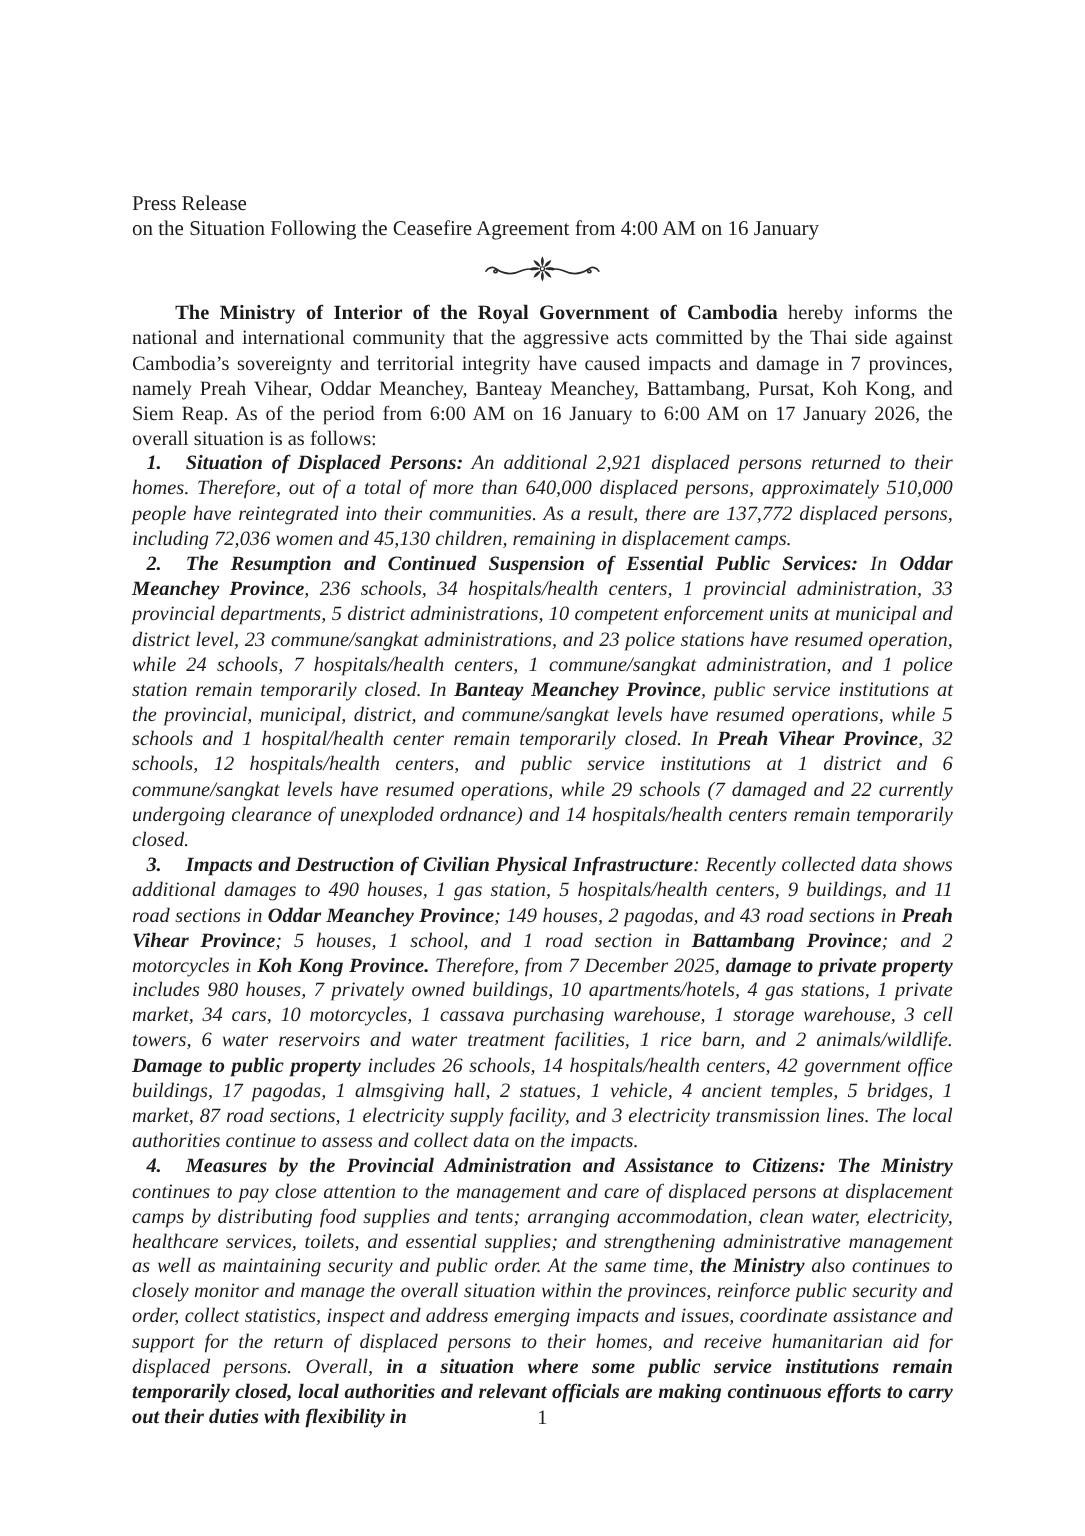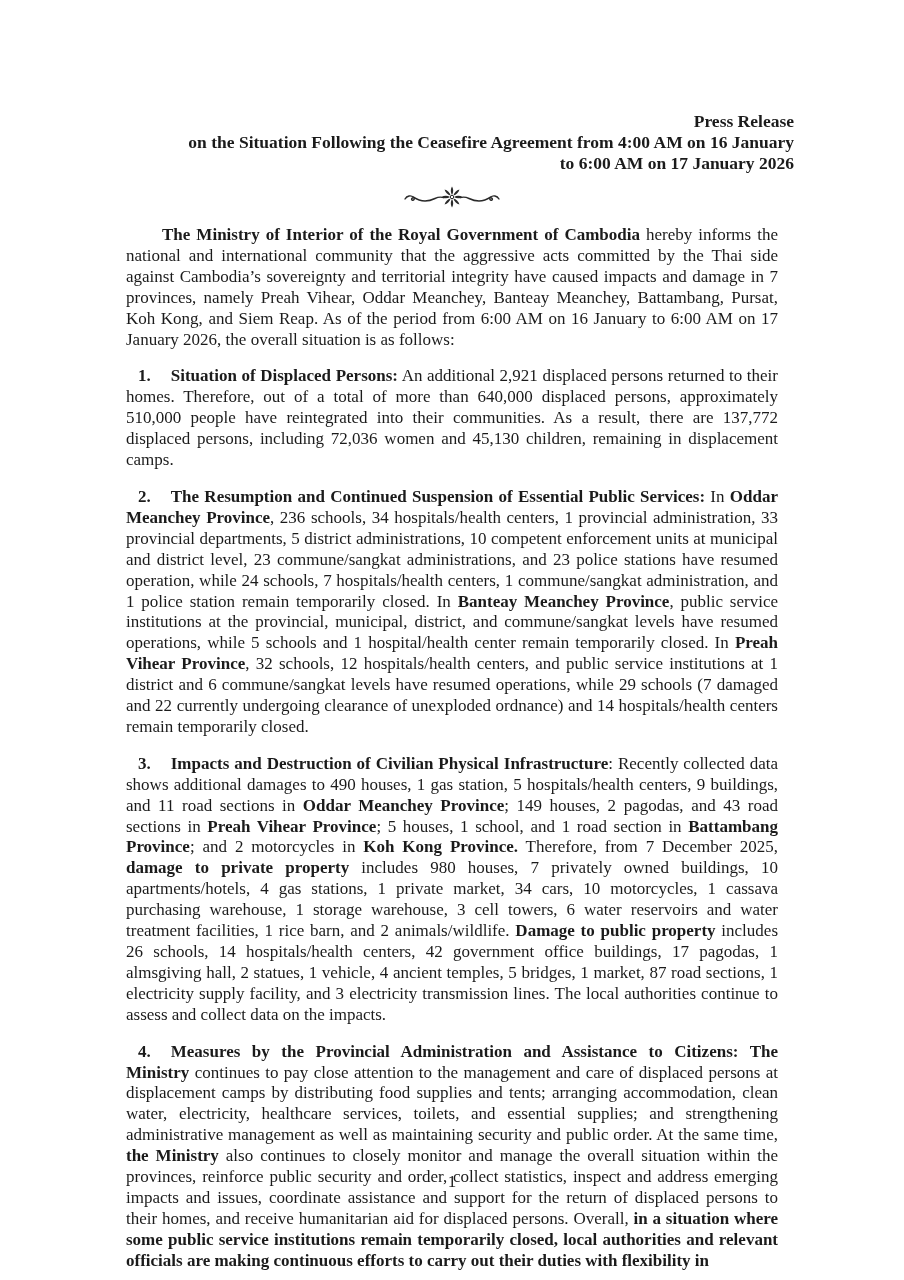--- a/index.html
+++ b/index.html
@@ -12,58 +12,58 @@
     color: #1b1b1b;
     overflow: hidden;
   }
   .content {
     position: absolute;
     left: 110px;
     top: 111px;
     width: 684px;
   }
   .title {
-    text-align: right;
-    font-weight: bold;
+    text-align: left;
+    font-weight: normal;
     font-size: 17.5px;
     line-height: 21px;
+    margin-top: 48px;
   }
   .ornament {
     text-align: center;
     margin: 11px 0 15px 0;
     line-height: 0;
   }
   .body-text {
     font-size: 17px;
     line-height: 20.9px;
     text-align: justify;
   }
-  .body-text p.para { margin: 16px; }
+  .body-text p.para { margin: 0; }
   .body-text p.intro { text-indent: 36px; }
-  .body-text p.list  { text-indent: 12px; }
+  .body-text p.list  { text-indent: 12px; font-style: italic; }
   .body-text b.num   { padding-right: 20px; }
   .page-num {
     position: absolute;
     top: 1172px;
     left: 0;
     width: 100%;
     text-align: center;
     font-size: 17px;
   }
 </style>
 </head>
 <body>
 
 <div class="page">
   <div class="content">
 
     <div class="title">
       <div>Press Release</div>
       <div>on the Situation Following the Ceasefire Agreement from 4:00 AM on 16 January</div>
-      <div>to 6:00 AM on 17 January 2026</div>
     </div>
 
     <div class="ornament">
       <svg width="100" height="24" viewBox="0 0 100 24" aria-hidden="true">
         <g fill="none" stroke="#2a2a2a" stroke-width="1.4" stroke-linecap="round">
           <path d="M3 14 C5 10.5 9 10 11.5 12.2 C13 13.5 12.2 15.6 10.5 15.2 C9.1 14.9 9.3 13.1 10.7 13"></path>
           <path d="M11.5 12.2 C18 16.6 26 16.9 33 13.5 C36 12.1 39.2 11.8 41.8 12.7"></path>
         </g>
         <g fill="none" stroke="#2a2a2a" stroke-width="1.4" stroke-linecap="round" transform="translate(100,0) scale(-1,1)">
           <path d="M3 14 C5 10.5 9 10 11.5 12.2 C13 13.5 12.2 15.6 10.5 15.2 C9.1 14.9 9.3 13.1 10.7 13"></path>

